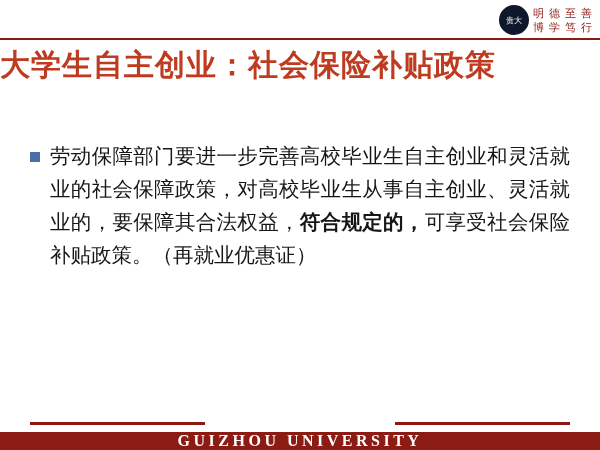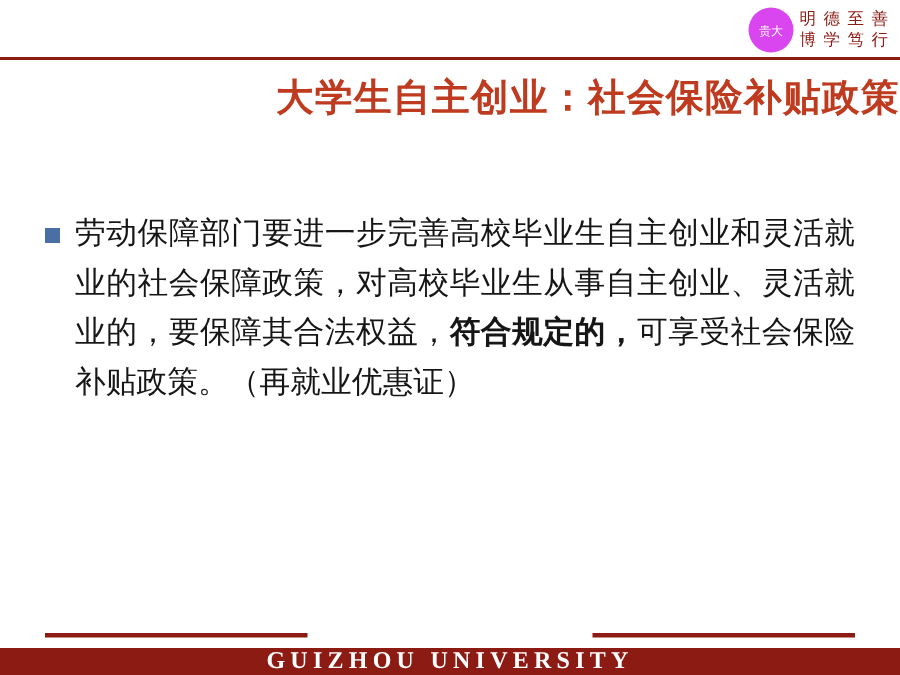--- a/index.html
+++ b/index.html
@@ -43,21 +43,21 @@
     right: 8px;
     height: 32px;
     display: flex;
     align-items: center;
     gap: 4px;
   }
   .logo-seal {
     width: 30px;
     height: 30px;
     border-radius: 50%;
-    background: #d946ef;
+    background: #0f172a;
     color: #ffffff;
     font-size: 8px;
     line-height: 9px;
     display: flex;
     align-items: center;
     justify-content: center;
     text-align: left;
     font-family: "Liberation Serif", serif;
     letter-spacing: 0px;
   }
@@ -75,23 +75,23 @@
   .logo-motto span {
     display: block;
   }
 
   
   .title {
     position: absolute;
     top: 48px;
     left: 0;
     width: 600px;
-    text-align: right;
+    text-align: left;
     color: #bf3b20;
-    font-size: 25px;
+    font-size: 30px;
     line-height: 34px;
     font-weight: bold;
     font-family: "Liberation Sans", sans-serif;
     letter-spacing: 1px;
   }
 
   
   .body-area {
     position: absolute;
     top: 140px;

